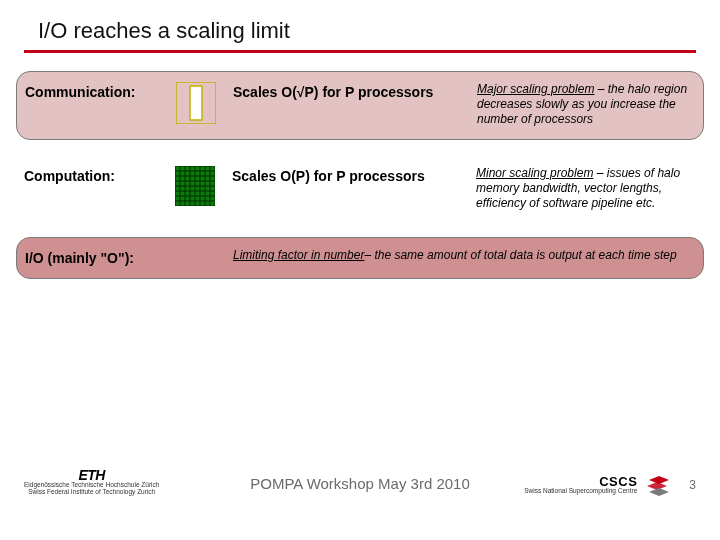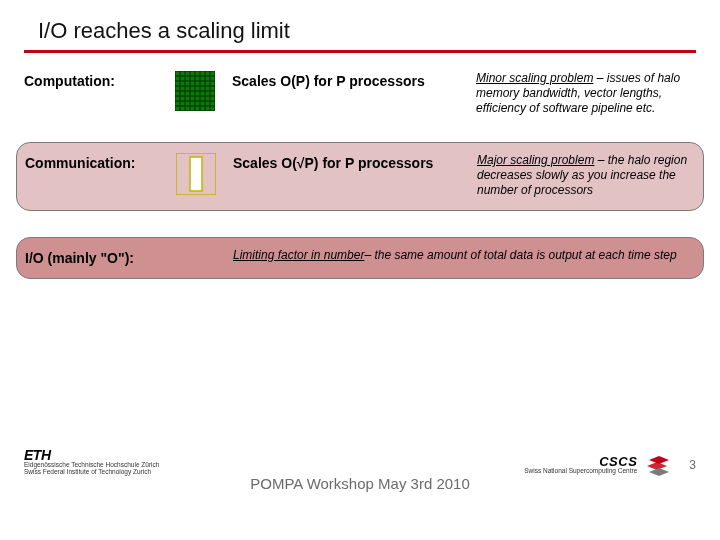--- a/index.html
+++ b/index.html
@@ -17,40 +17,54 @@
   .box-row2, .box-row3 {
     border-radius: 14px;
     padding: 10px 8px 12px 8px;
     margin-left: -8px;
     margin-right: -8px;
   }
   .box-row2 { background: #e2c2c3; border: 1px solid #7a7a7a; }
   .box-row3 { background: #cf9092; border: 1px solid #7a7a7a; }
   
   .grid-svg { display:block; }
-  .footer { position: absolute; left: 24px; right: 24px; bottom: 28px; display: flex; align-items: flex-end; justify-content: space-between; font-size: 10px; color: #555; }
+  .footer { position: absolute; left: 24px; right: 24px; bottom: 8px; display: flex; align-items: flex-end; justify-content: space-between; font-size: 10px; color: #555; text-align: center; }
   .footer-left { display: flex; flex-direction: column; line-height: 1.05; }
   .footer-left .eth { font-weight: 700; font-style: italic; font-size: 14px; color: #000; letter-spacing: -0.5px; }
   .footer-left .sub { font-size: 6.5px; color: #333; }
   .footer-center { position: absolute; left: 50%; transform: translateX(-50%); bottom: 12px; font-size: 15px; color: #6b6b6b; }
   .footer-right { display: flex; align-items: center; gap: 8px; }
   .footer-right .cscs-block { display:flex; flex-direction:column; align-items:flex-end; line-height:1.05; }
-  .footer-right .cscs { font-weight: 700; font-size: 13px; color: #000; letter-spacing: 0.5px; font-style: italic; }
+  .footer-right .cscs { font-weight: 700; font-size: 13px; color: #000; letter-spacing: 0.5px; }
   .footer-right .cscs-sub { font-size: 6.5px; color: #333; }
   .cscs-logo { width: 26px; height: 22px; }
   .pagenum { font-size: 12px; color: #6b6b6b; margin-left: 10px; }
 </style>
 </head>
 <body>
 
 <div class="slide">
   <div class="title">I/O reaches a scaling limit</div>
   <div class="rule"></div>
 
   <div class="rows">
+
+    <div class="row box-row2">
+      <div class="label">Communication:</div>
+      <div class="icon-cell">
+        <svg class="grid-svg" width="40" height="42" viewBox="0 0 40 42">
+          <rect x="0" y="0" width="40" height="42" fill="none" stroke="#c2b200" stroke-width="1.5"></rect>
+          <rect x="14" y="4" width="12" height="34" fill="#fff" stroke="#c2b200" stroke-width="1.5"></rect>
+        </svg>
+      </div>
+      <div class="scale">Scales O(√P) for P processors</div>
+      <div class="note">
+        <span class="lead">Major scaling problem</span><span> – the halo region decreases slowly as you increase the number of processors</span>
+      </div>
+    </div>
 
     <div class="row">
       <div class="label">Computation:</div>
       <div class="icon-cell">
         <svg class="grid-svg" width="40" height="40" viewBox="0 0 40 40">
           <rect x="0" y="0" width="40" height="40" fill="#0a7a0a"></rect>
           <g stroke="#002f00" stroke-width="1">
             <line x1="0" y1="0" x2="40" y2="0"></line>
               <line x1="0" y1="5" x2="40" y2="5"></line>
               <line x1="0" y1="10" x2="40" y2="10"></line>
@@ -68,34 +82,20 @@
               <line x1="25" y1="0" x2="25" y2="40"></line>
               <line x1="30" y1="0" x2="30" y2="40"></line>
               <line x1="35" y1="0" x2="35" y2="40"></line>
               <line x1="40" y1="0" x2="40" y2="40"></line>
           </g>
         </svg>
       </div>
       <div class="scale">Scales O(P) for P processors</div>
       <div class="note">
         <span class="lead">Minor scaling problem</span><span> – issues of halo memory bandwidth, vector lengths, efficiency of software pipeline etc.</span>
-      </div>
-    </div>
-
-    <div class="row box-row2">
-      <div class="label">Communication:</div>
-      <div class="icon-cell">
-        <svg class="grid-svg" width="40" height="42" viewBox="0 0 40 42">
-          <rect x="0" y="0" width="40" height="42" fill="none" stroke="#c2b200" stroke-width="1.5"></rect>
-          <rect x="14" y="4" width="12" height="34" fill="#fff" stroke="#c2b200" stroke-width="1.5"></rect>
-        </svg>
-      </div>
-      <div class="scale">Scales O(√P) for P processors</div>
-      <div class="note">
-        <span class="lead">Major scaling problem</span><span> – the halo region decreases slowly as you increase the number of processors</span>
       </div>
     </div>
 
     <div class="row box-row3">
       <div class="label">I/O (mainly "O"):</div>
       <div class="icon-cell"></div>
       <div class="note">
         <span class="lead">Limiting factor in number</span><span>– the same amount of total data is output at each time step</span>
       </div>
     </div>

